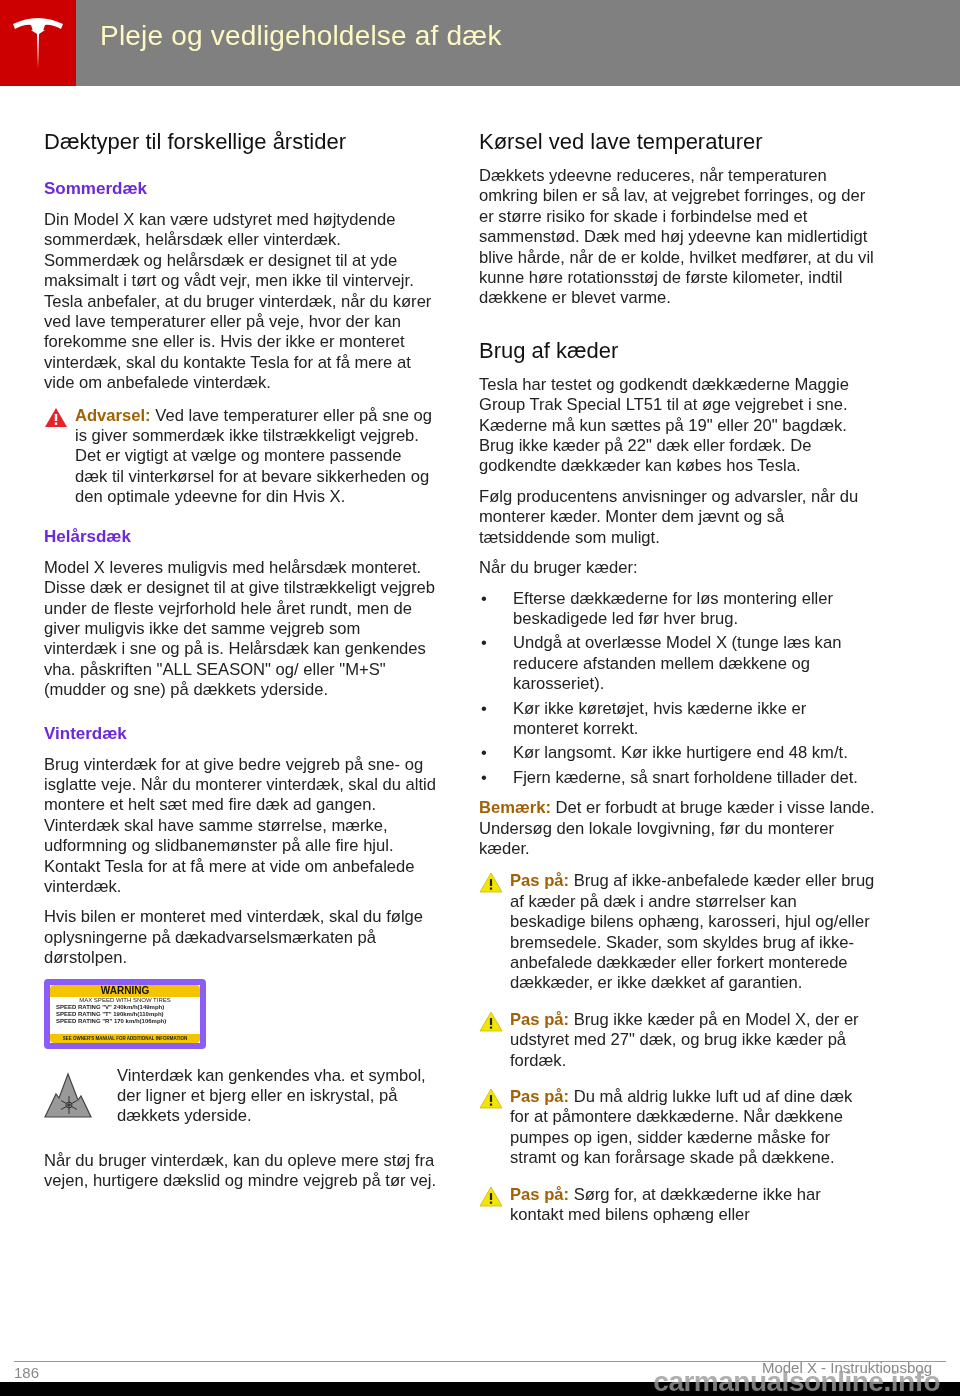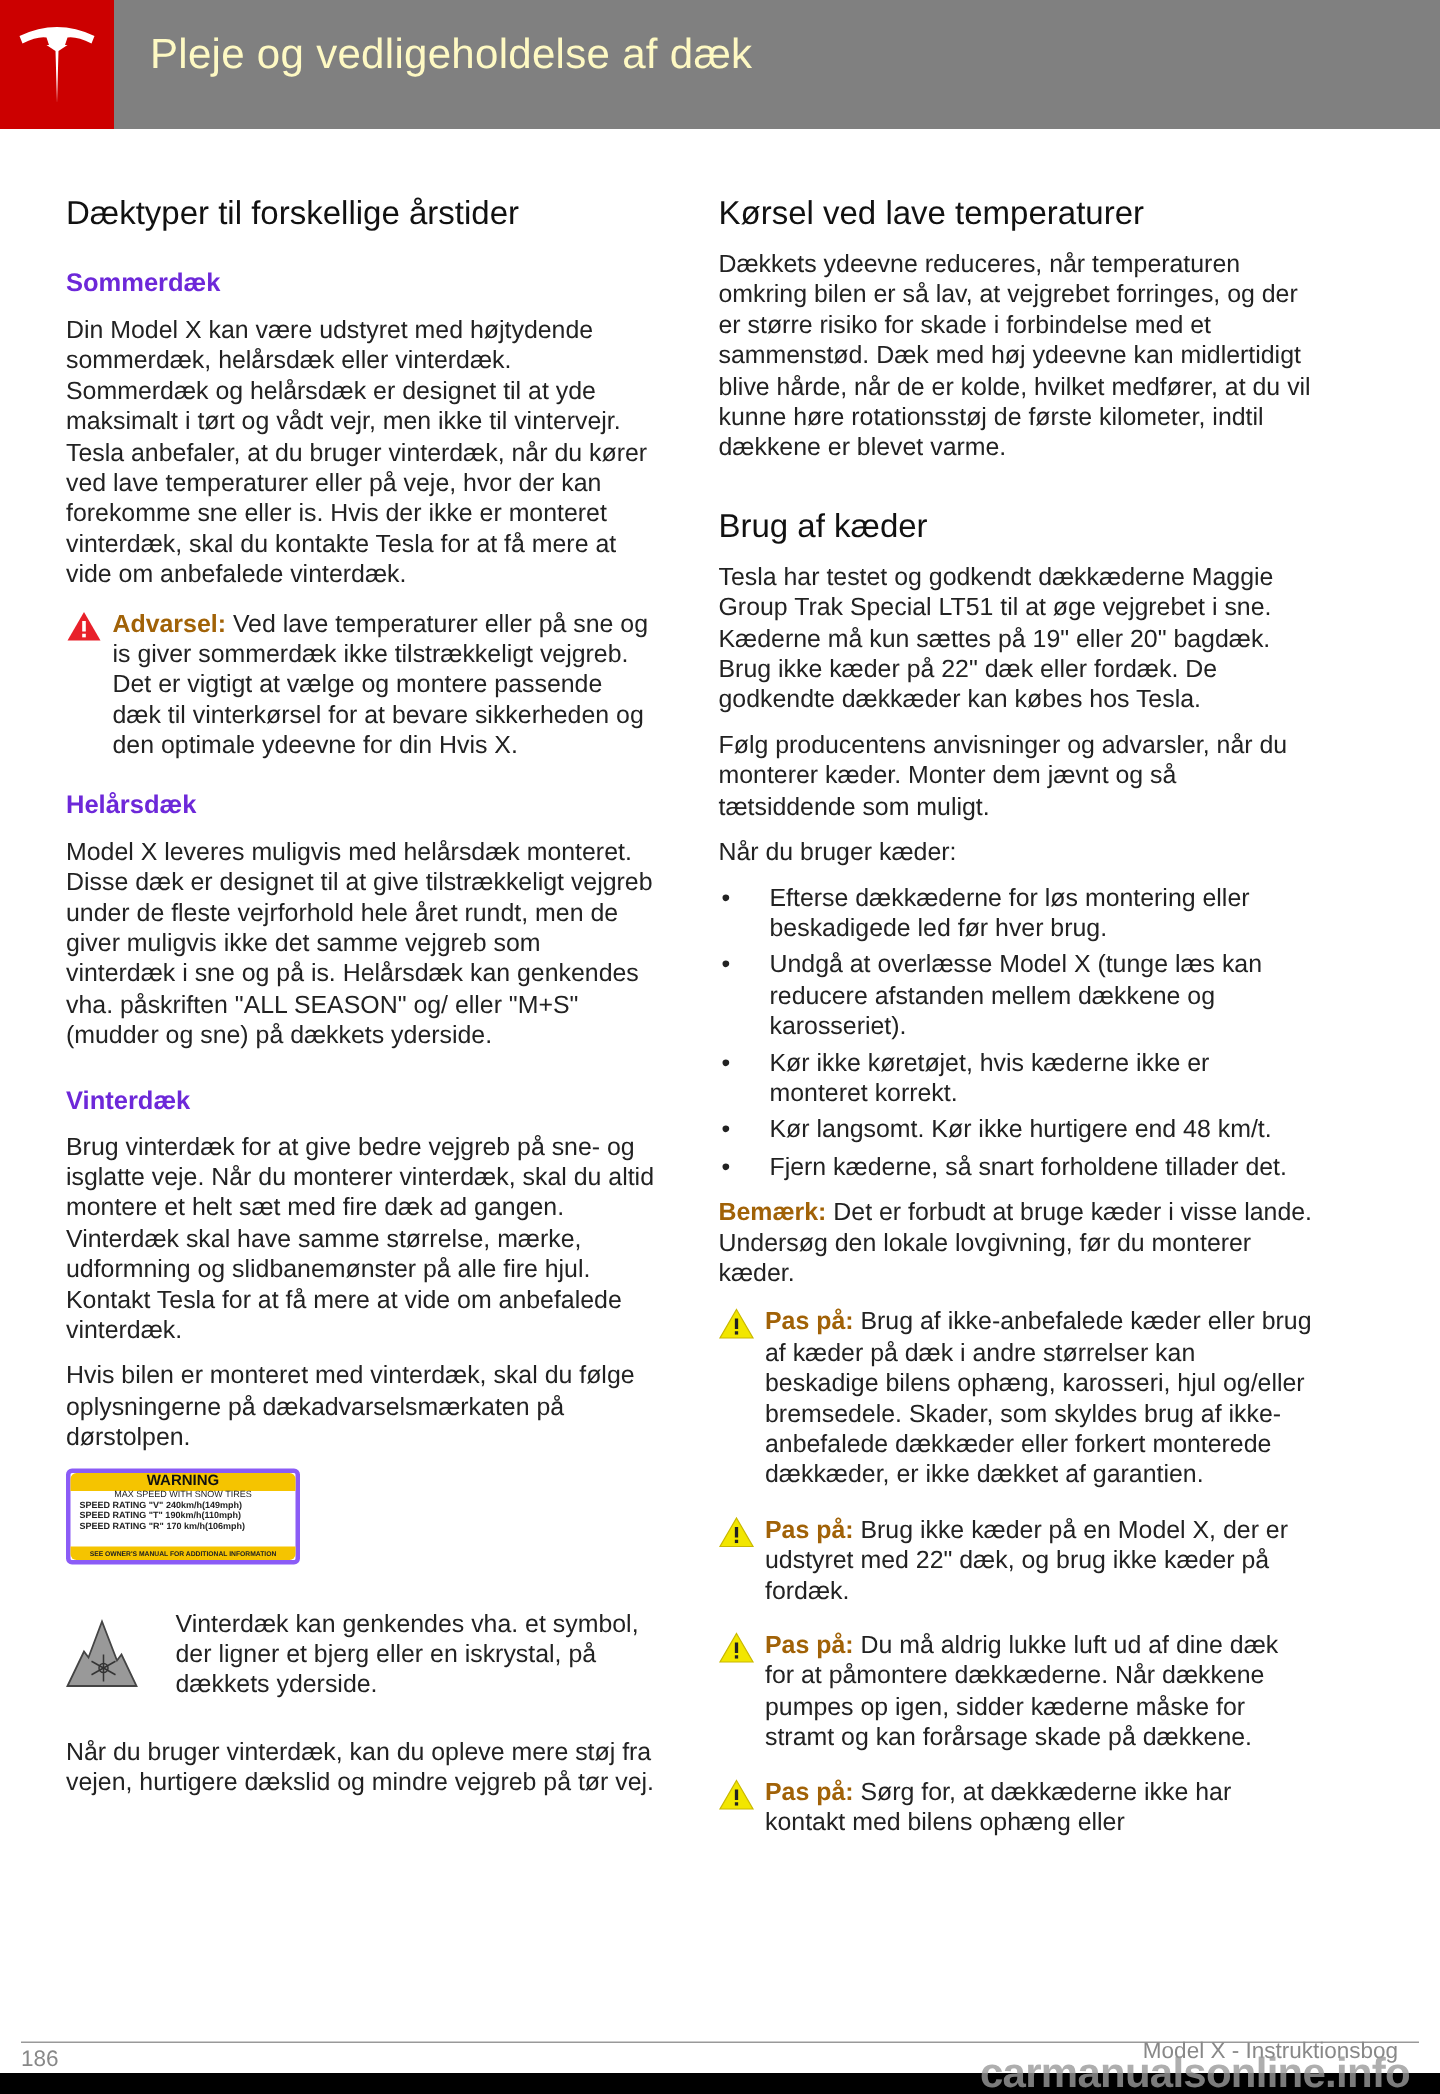--- a/index.html
+++ b/index.html
@@ -22,27 +22,27 @@
   p { margin: 0 0 10px 0; }
 
   .warn { position: relative; padding-left: 31px; margin: 12px 0 16px 0; }
   .warn .ic { position: absolute; left: 0; top: 1px; }
   .label { font-weight: bold; color: #a16207; }
 
   ul.bullets { list-style: none; padding: 0; margin: 0 0 10px 0; }
   ul.bullets li { position: relative; padding-left: 34px; margin-bottom: 4px; }
   ul.bullets li::before { content: "•"; position: absolute; left: 2px; top: 0; }
 
-  .sticker { width: 150px; height: 58px; margin: 8px 0 0 0; position: relative; background: #fff; border: 3px solid #8b5cf6; border-radius: 4px; }
+  .sticker { width: 150px; height: 58px; margin: 8px 0 0 0; position: relative; background: #fff; border: 6px solid #8b5cf6; border-radius: 4px; }
   .sticker .bar { background: #f5c400; border-radius: 4px 4px 0 0; height: 12px; text-align: center; font-size: 10px; font-weight: bold; line-height: 12px; color: #111; }
   .sticker .ln { font-size: 6px; line-height: 7px; padding-left: 6px; color: #222; white-space: nowrap; font-weight: bold; }
   .sticker .ln.c { text-align: center; padding-left: 0; font-weight: normal; }
   .sticker .bot { position: absolute; bottom: 0; left: 0; right: 0; height: 9px; background: #f5c400; font-size: 4.5px; line-height: 9px; text-align: center; font-weight: bold; border-radius: 0 0 4px 4px; }
 
-  .snow { position: relative; padding-left: 73px; margin: 30px 0 24px 0; }
+  .snow { position: relative; padding-left: 73px; margin: 17px 0 24px 0; }
   .snow .ic { position: absolute; left: 0; top: 6px; }
 
   .footer-line { position: absolute; left: 14px; top: 1361px; width: 932px; height: 1px; background: #999; }
   .page-num { position: absolute; left: 14px; top: 1364px; font-size: 15px; color: #888; }
   .manual-title { position: absolute; right: 28px; top: 1359px; font-size: 15px; color: #888; }
   .blackbar { position: absolute; left: 0; top: 1382px; width: 960px; height: 14px; background: #000; }
   .watermark { position: absolute; right: 20px; top: 1366px; font-size: 28px; font-weight: bold; color: #9a9a9a; opacity: 0.8; letter-spacing: -0.5px; }
 </style>
 </head>
 <body>
@@ -137,21 +137,21 @@
     <span class="label">Pas på:</span><span> Brug af ikke-anbefalede kæder eller brug af kæder på dæk i andre størrelser kan beskadige bilens ophæng, karosseri, hjul og/eller bremsedele. Skader, som skyldes brug af ikke-anbefalede dækkæder eller forkert monterede dækkæder, er ikke dækket af garantien.</span>
   </div>
   <div class="warn">
     <span class="ic">
       <svg width="24" height="21" viewBox="0 0 24 21">
           <path d="M12 1 L23 20 L1 20 Z" fill="#f2e600" stroke="#c9b800" stroke-width="0.8"></path>
           <rect x="10.9" y="7" width="2.2" height="7" fill="#222"></rect>
           <rect x="10.9" y="15.5" width="2.2" height="2.2" fill="#222"></rect>
         </svg>
     </span>
-    <span class="label">Pas på:</span><span> Brug ikke kæder på en Model X, der er udstyret med 22" dæk, og brug ikke kæder på fordæk.</span>
+    <span class="label">Pas på:</span><span> Brug ikke kæder på en Model X, der er udstyret med 27" dæk, og brug ikke kæder på fordæk.</span>
   </div>
   <div class="warn">
     <span class="ic">
       <svg width="24" height="21" viewBox="0 0 24 21">
           <path d="M12 1 L23 20 L1 20 Z" fill="#f2e600" stroke="#c9b800" stroke-width="0.8"></path>
           <rect x="10.9" y="7" width="2.2" height="7" fill="#222"></rect>
           <rect x="10.9" y="15.5" width="2.2" height="2.2" fill="#222"></rect>
         </svg>
     </span>
     <span class="label">Pas på:</span><span> Du må aldrig lukke luft ud af dine dæk for at påmontere dækkæderne. Når dækkene pumpes op igen, sidder kæderne måske for stramt og kan forårsage skade på dækkene.</span>

